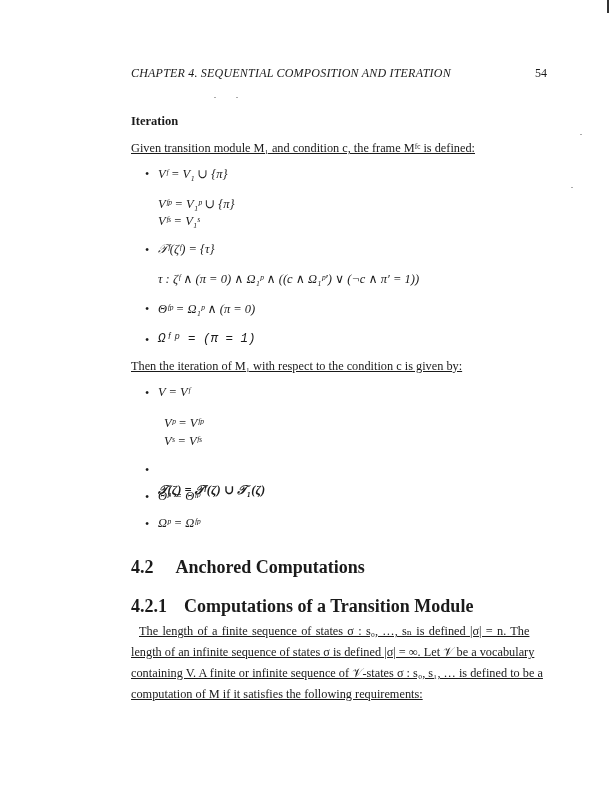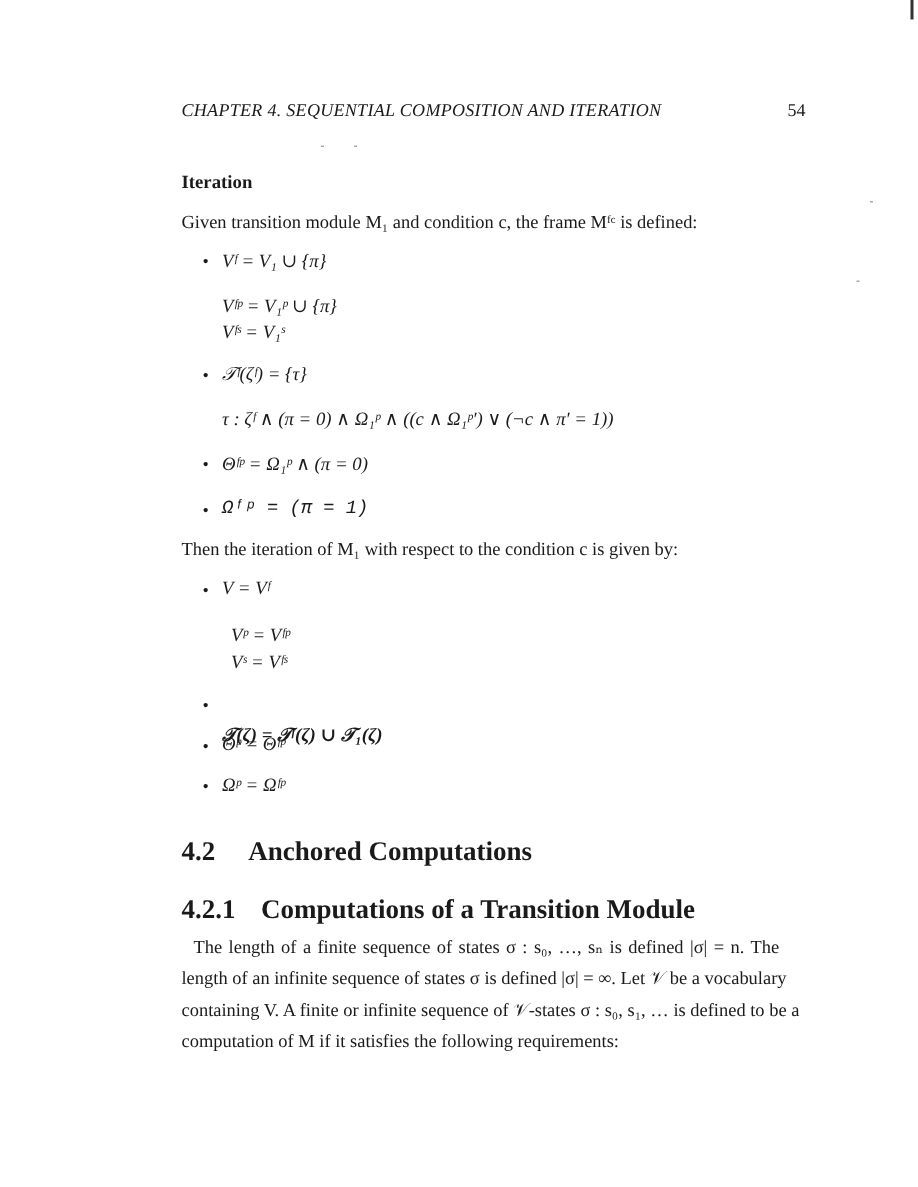--- a/index.html
+++ b/index.html
@@ -1,22 +1,22 @@
 <!DOCTYPE html>
 <html><head>
 <meta charset="utf-8">
 <style>
   html, body { margin:0; padding:0; background:#ffffff; }
   body { width:612px; height:791px; position:relative; overflow:hidden;
          font-family:"Liberation Serif","DejaVu Serif",serif; color:#1a1a1a; }
-  .abs { position:absolute; white-space:nowrap; }
+  .abs { position:absolute; white-space:nowrap;margin-left:10px; }
   .hdr { font-style:italic; font-size:12px; letter-spacing:0.2px; }
   .pgnum { font-size:12px; }
   .para-head { font-weight:bold; font-size:12.5px; }
-  .body { font-size:12.3px; line-height:21px; }
+  .body { font-size:12.3px; line-height:21px;text-decoration:underline; }
   .math { font-style:italic; font-size:12.5px; }
   .bullet { font-size:12px; }
   .sec { font-weight:bold; font-size:18px; }
   .subsec { font-weight:bold; font-size:18px; }
   .edge-mark { position:absolute; background:#333; }
   .dot { position:absolute; width:2px; height:1px; background:#aaa; }
 </style>
 </head>
 <body>
 

